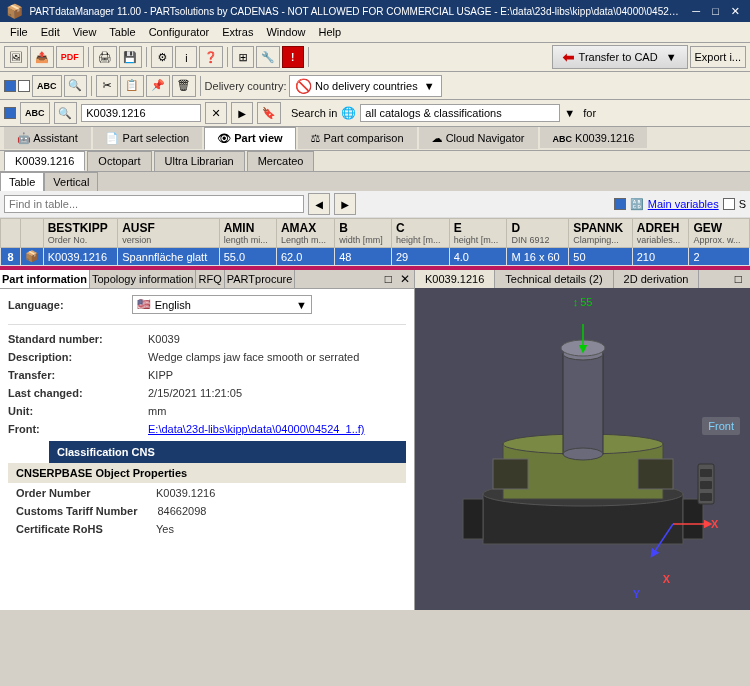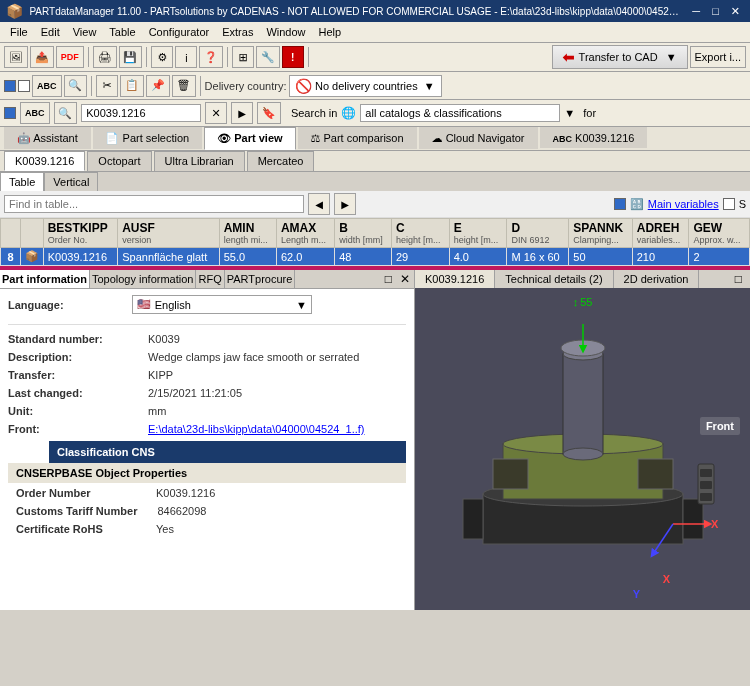--- a/index.html
+++ b/index.html
@@ -465,21 +465,21 @@
       </div>
     </div>
 
     <div class="view-3d" style="flex:1;position:relative;background:#4a4a5a;overflow:hidden;">
 
       <div style="position:absolute;top:8px;left:50%;transform:translateX(-50%);color:#00cc00;font-size:10px;display:flex;align-items:center;gap:2px;">
         <span>↕</span>
         <span>55</span>
       </div>
 
-      <div style="position:absolute;top:40%;right:10px;color:#ffffff;font-size:12px;background:rgba(255,255,255,0.15);padding:2px 6px;border-radius:2px;font-weight:bold;">
+      <div style="position:absolute;top:40%;right:10px;color:#7dd3fc;font-size:12px;background:rgba(255,255,255,0.15);padding:2px 6px;border-radius:2px;">
         <span>Front</span>
       </div>
 
       <svg width="280" height="270" viewBox="0 0 280 270" xmlns="http://www.w3.org/2000/svg" style="position:absolute;left:50%;top:50%;transform:translate(-50%,-50%);">
 
         <rect x="40" y="180" width="200" height="50" fill="#2a2a2a" stroke="#555" stroke-width="1"></rect>
 
         <ellipse cx="140" cy="180" rx="100" ry="12" fill="#3a3a3a" stroke="#555" stroke-width="1"></ellipse>
 
         <rect x="60" y="130" width="160" height="55" fill="#6b7a3a" stroke="#444" stroke-width="1"></rect>

